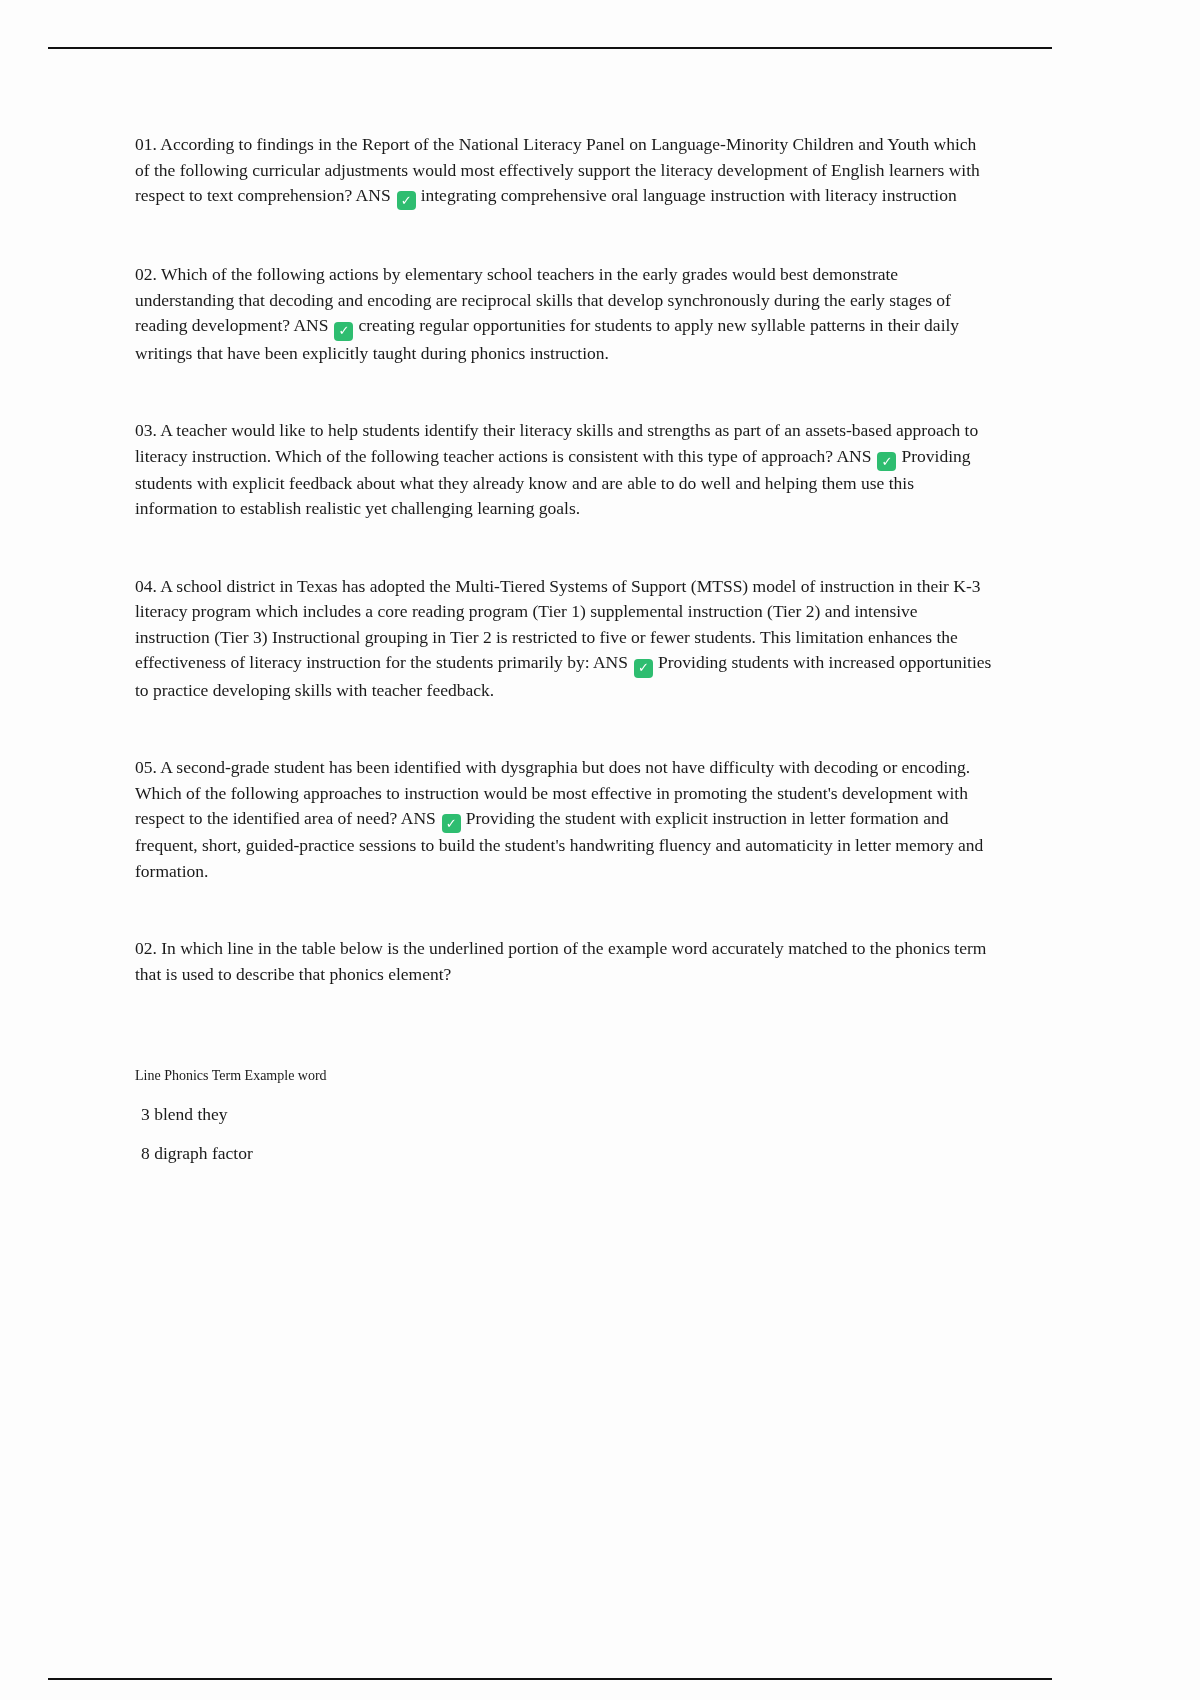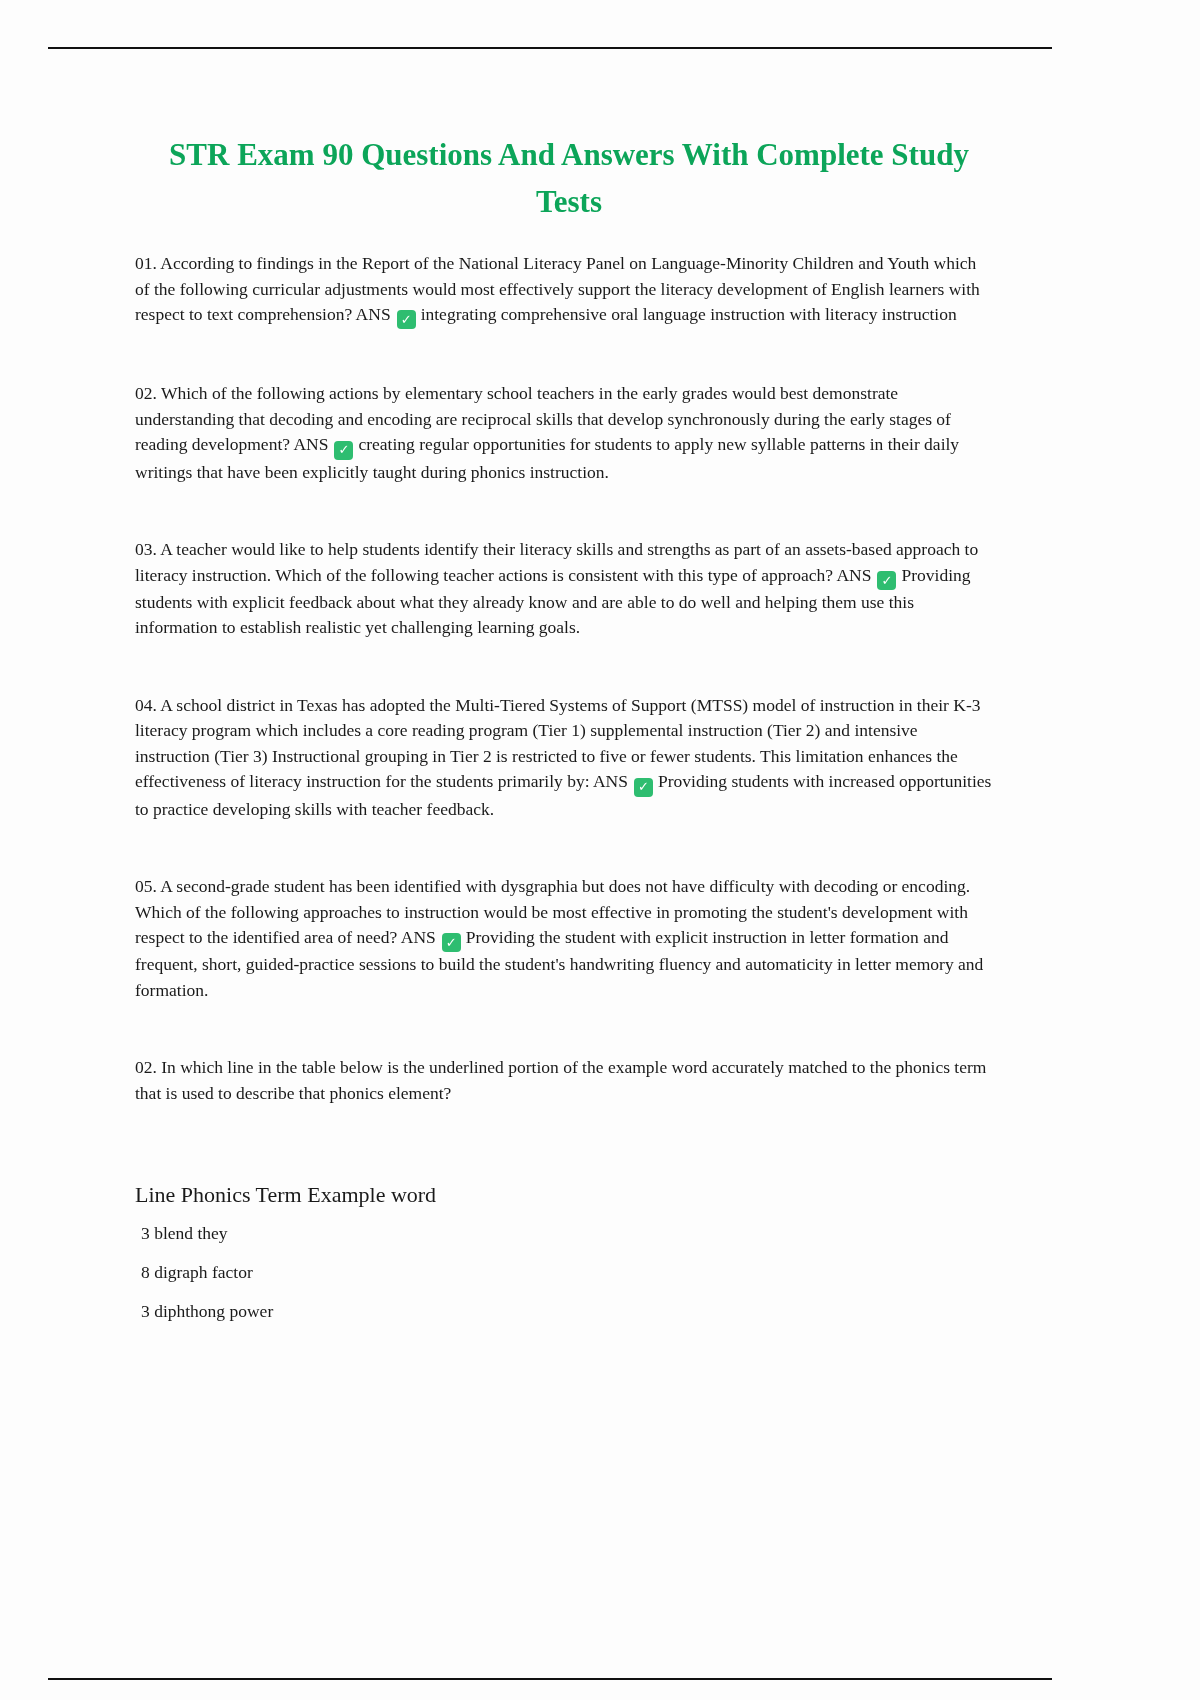--- a/index.html
+++ b/index.html
@@ -58,54 +58,52 @@
     font-family: "DejaVu Sans", sans-serif;
     font-size: 13px;
     font-weight: bold;
     vertical-align: -4px;
   }
   .phonics-section {
     margin-top: 76px;
   }
   .phonics-header {
     margin: 0 0 14px 0;
-    font-size: 22px;
+    font-size: 14px;
     line-height: 25px;
   }
   .phonics-row {
     margin: 0 0 14px 0;
     padding-left: 6px;
     font-size: 17.5px;
     line-height: 25px;
   }
 </style>
 </head>
 <body>
 
 <div class="rule rule-top"></div>
 <div class="rule rule-bottom"></div>
 
 <div class="content">
-  <h1 class="doc-title">STR Exam 90 Questions And Answers With Complete Study Tests</h1>
 
   <div>
   <p class="question"><span>01. According to findings in the Report of the National Literacy Panel on Language-Minority Children and Youth which of the following curricular adjustments would most effectively support the literacy development of English learners with respect to text comprehension? ANS</span><span><span class="check-icon">✓</span><span>integrating comprehensive oral language instruction with literacy instruction</span></span></p>
 
   <p class="question"><span>02. Which of the following actions by elementary school teachers in the early grades would best demonstrate understanding that decoding and encoding are reciprocal skills that develop synchronously during the early stages of reading development? ANS</span><span><span class="check-icon">✓</span><span>creating regular opportunities for students to apply new syllable patterns in their daily writings that have been explicitly taught during phonics instruction.</span></span></p>
 
   <p class="question"><span>03. A teacher would like to help students identify their literacy skills and strengths as part of an assets-based approach to literacy instruction. Which of the following teacher actions is consistent with this type of approach? ANS</span><span><span class="check-icon">✓</span><span>Providing students with explicit feedback about what they already know and are able to do well and helping them use this information to establish realistic yet challenging learning goals.</span></span></p>
 
   <p class="question"><span>04. A school district in Texas has adopted the Multi-Tiered Systems of Support (MTSS) model of instruction in their K-3 literacy program which includes a core reading program (Tier 1) supplemental instruction (Tier 2) and intensive instruction (Tier 3) Instructional grouping in Tier 2 is restricted to five or fewer students. This limitation enhances the effectiveness of literacy instruction for the students primarily by: ANS</span><span><span class="check-icon">✓</span><span>Providing students with increased opportunities to practice developing skills with teacher feedback.</span></span></p>
 
   <p class="question"><span>05. A second-grade student has been identified with dysgraphia but does not have difficulty with decoding or encoding. Which of the following approaches to instruction would be most effective in promoting the student's development with respect to the identified area of need? ANS</span><span><span class="check-icon">✓</span><span>Providing the student with explicit instruction in letter formation and frequent, short, guided-practice sessions to build the student's handwriting fluency and automaticity in letter memory and formation.</span></span></p>
 
   <p class="question"><span>02. In which line in the table below is the underlined portion of the example word accurately matched to the phonics term that is used to describe that phonics element?</span></p>
 </div>
 
   <div class="phonics-section">
     <p class="phonics-header">Line Phonics Term Example word</p>
     <div>
         <p class="phonics-row">3 blend they</p>
         <p class="phonics-row">8 digraph factor</p>
-        <p class="phonics-row">3 diphthong power</p>
       </div>
   </div>
 </div>
 
 </body></html>

